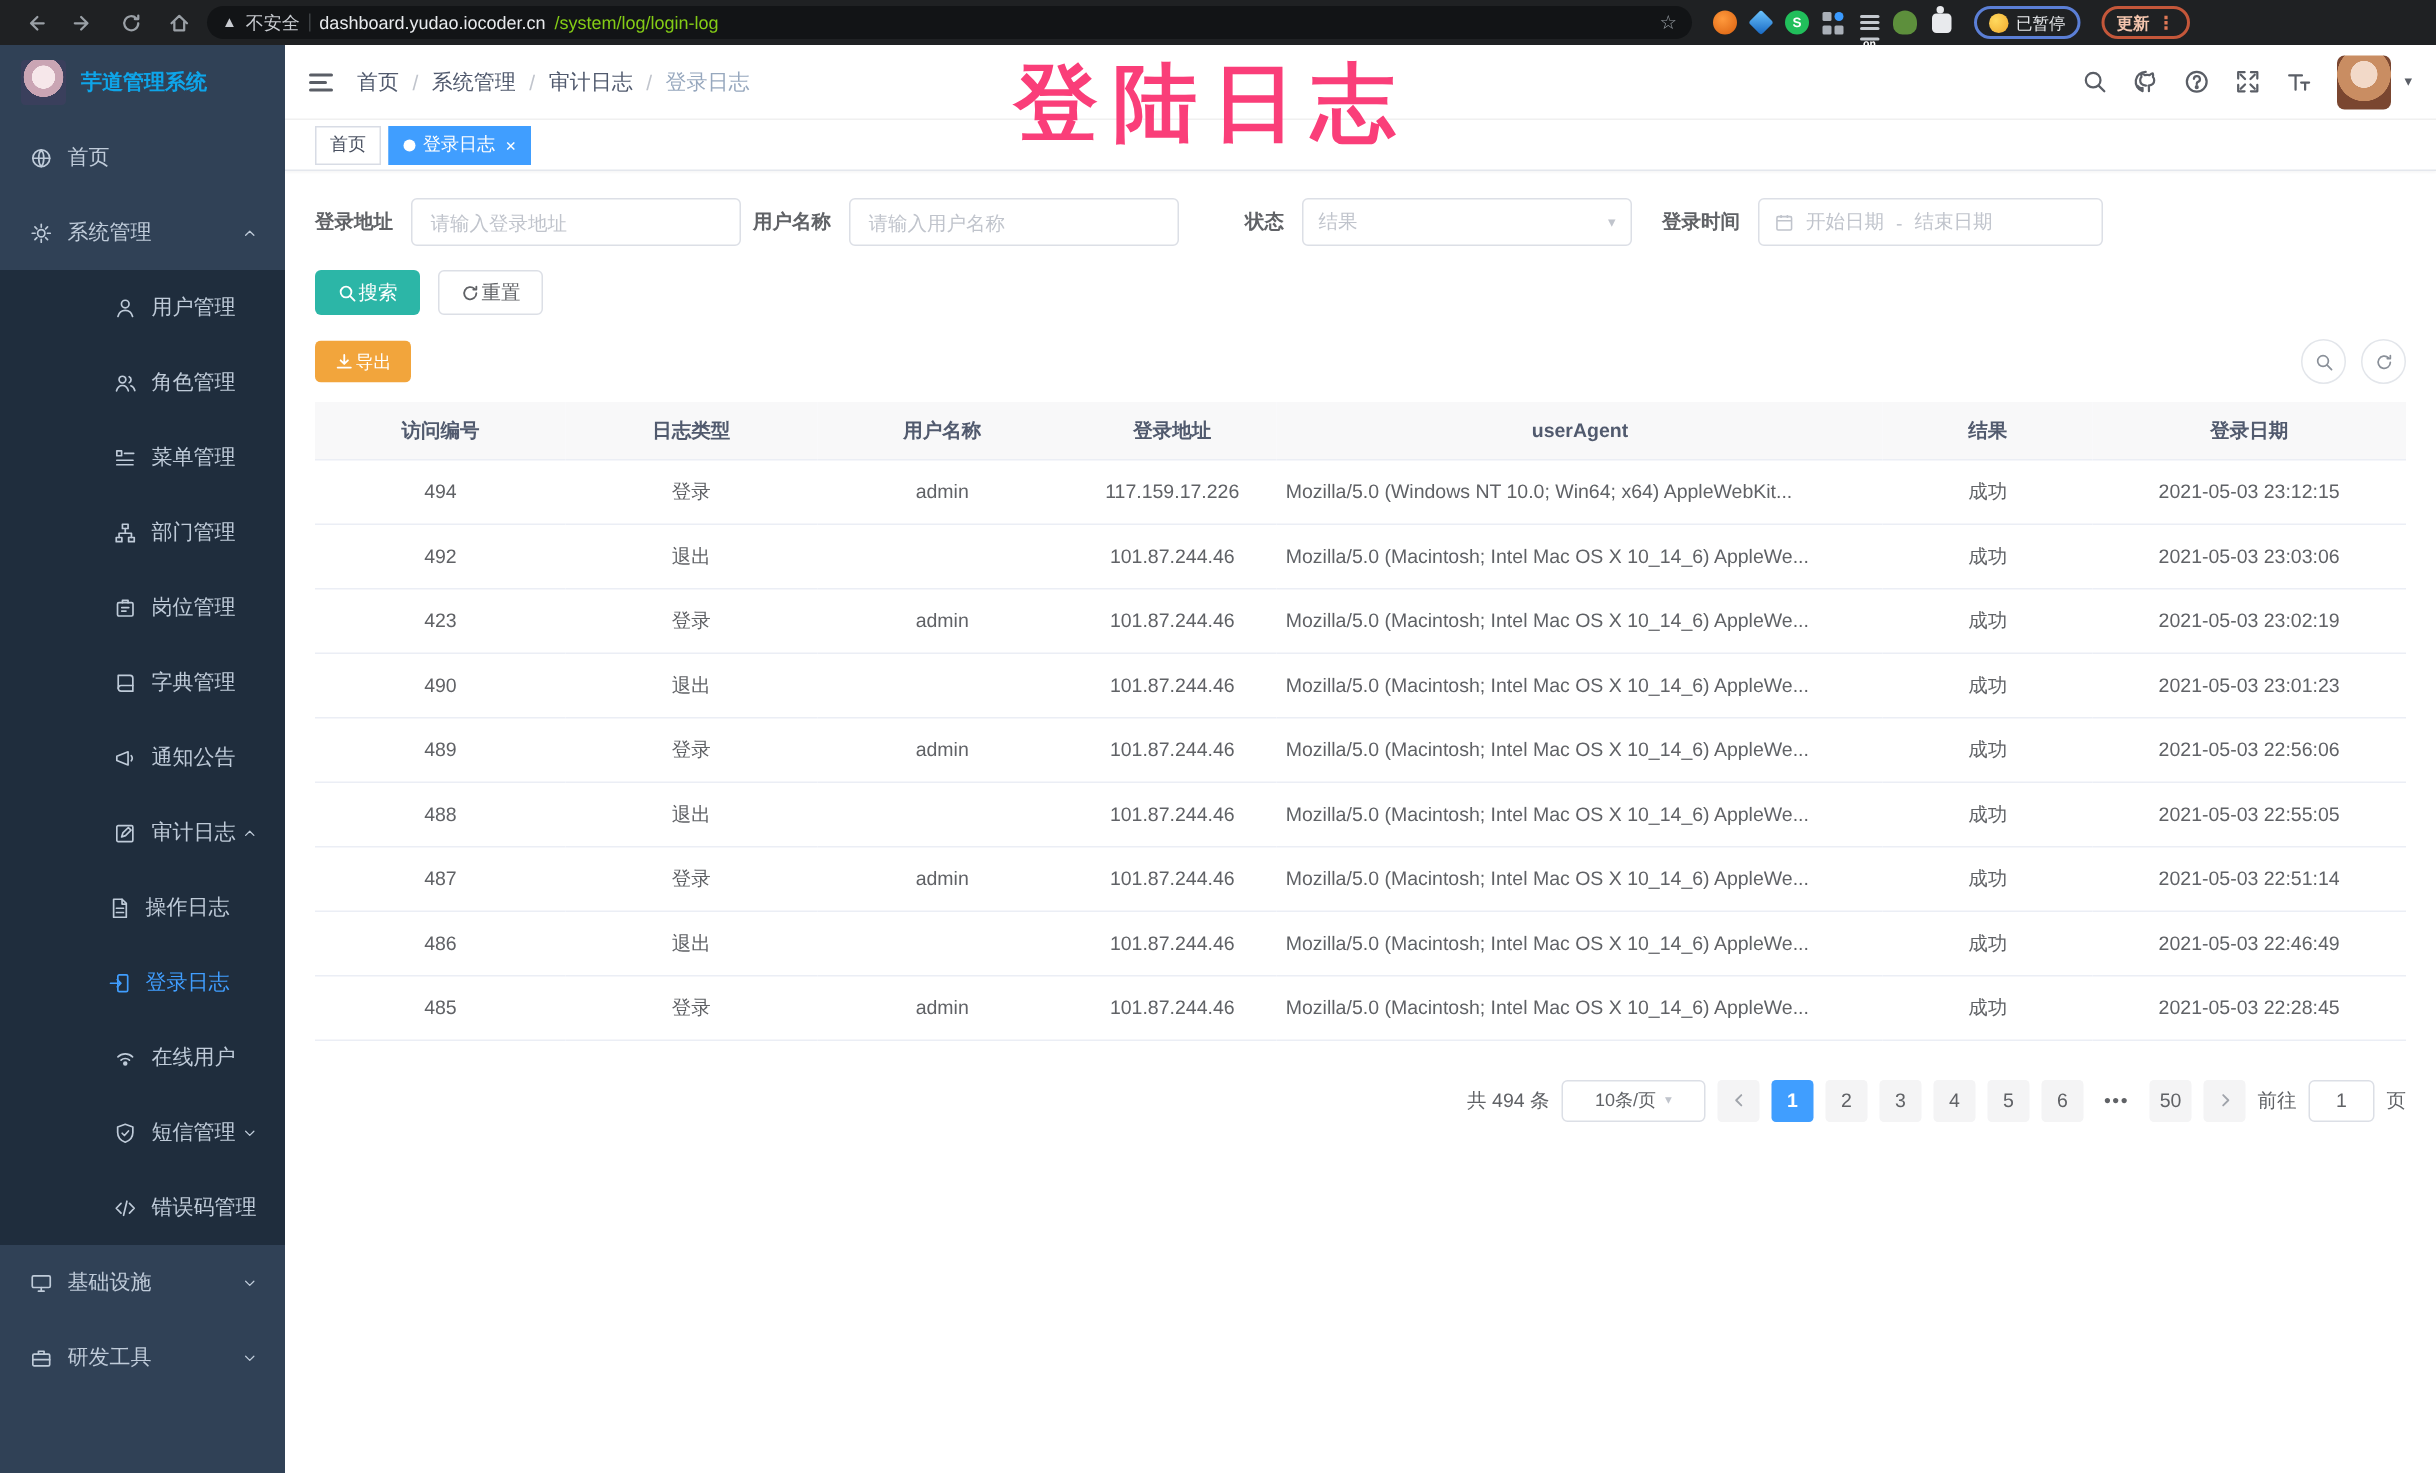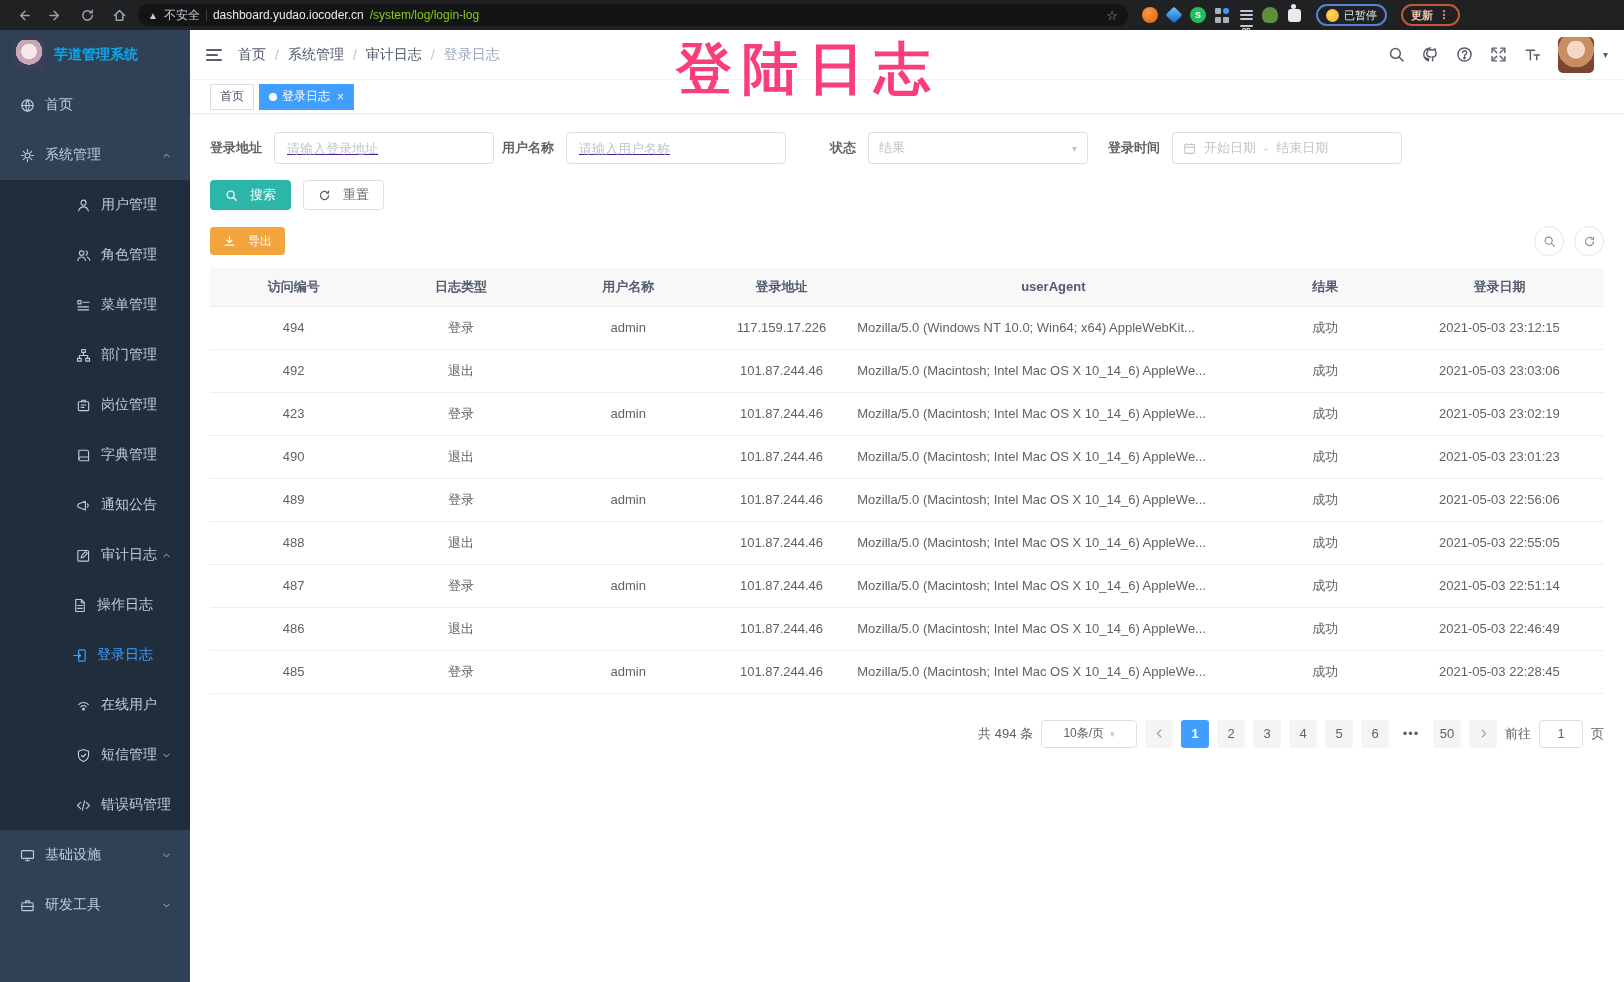--- a/index.html
+++ b/index.html
@@ -95,33 +95,33 @@
 
   .content { padding:18px 20px 0; flex:1; }
 
   
   .filter-row { display:flex; align-items:center; font-size:13px; color:#606266; }
   .f-item { display:flex; align-items:center; }
   .f-label { font-weight:bold; margin-right:12px; white-space:nowrap; }
   .f-input, .f-select, .f-range { height:32px; border:1px solid #dcdfe6; border-radius:4px;
     background:#fff; font-size:13px; }
   .f-input { width:220px; padding:0 12px; color:#4c1d95; outline:none;
-    font-family:"Liberation Sans","DejaVu Sans",sans-serif;text-decoration:underline; }
+    font-family:"Liberation Sans","DejaVu Sans",sans-serif; }
   .f-input::placeholder { color:#c0c4cc; }
   .f-select { width:220px; display:flex; align-items:center; padding:0 10px; color:#c0c4cc;
     cursor:pointer; }
   .f-select .sel-caret { margin-left:auto; color:#c0c4cc; font-size:10px; }
   .f-range { width:230px; display:flex; align-items:center; padding:0 10px; gap:8px;
     color:#c0c4cc; cursor:pointer; }
   .f-range svg { width:13px; height:13px; stroke:#c0c4cc; fill:none; stroke-width:1.3; }
   .gap1 { margin-right:8px; } .gap2 { margin-right:44px; } .gap3 { margin-right:20px; }
 
   .btn-row { margin-top:16px; display:flex; gap:12px; }
   .btn { height:30px; border-radius:4px; border:1px solid transparent; font-size:13px;
-    display:inline-flex; align-items:center; gap:12px; padding:0 14px; cursor:pointer;
+    display:inline-flex; align-items:center; gap:1px; padding:0 14px; cursor:pointer;
     font-family:Liberation Sans, sans-serif;justify-content:center; }
   .btn svg { width:13px; height:13px; stroke:currentColor; fill:none; stroke-width:1.5;
     stroke-linecap:round; stroke-linejoin:round; }
   .btn-search { background:var(--success,#2cb6a7); color:#fff; }
   .btn-reset { background:#fff; border-color:#dcdfe6; color:#606266; }
   .toolbar-row { margin-top:16px; display:flex; align-items:center; }
   .btn-export { background:var(--warning,#f2a53c); color:#fff; height:28px; padding:0 12px;
     font-size:12px; }
   .circle-btns { margin-left:auto; display:flex; gap:10px; }
   .c-btn { width:30px; height:30px; border-radius:50%; border:1px solid #e3e6eb; background:#fff;

